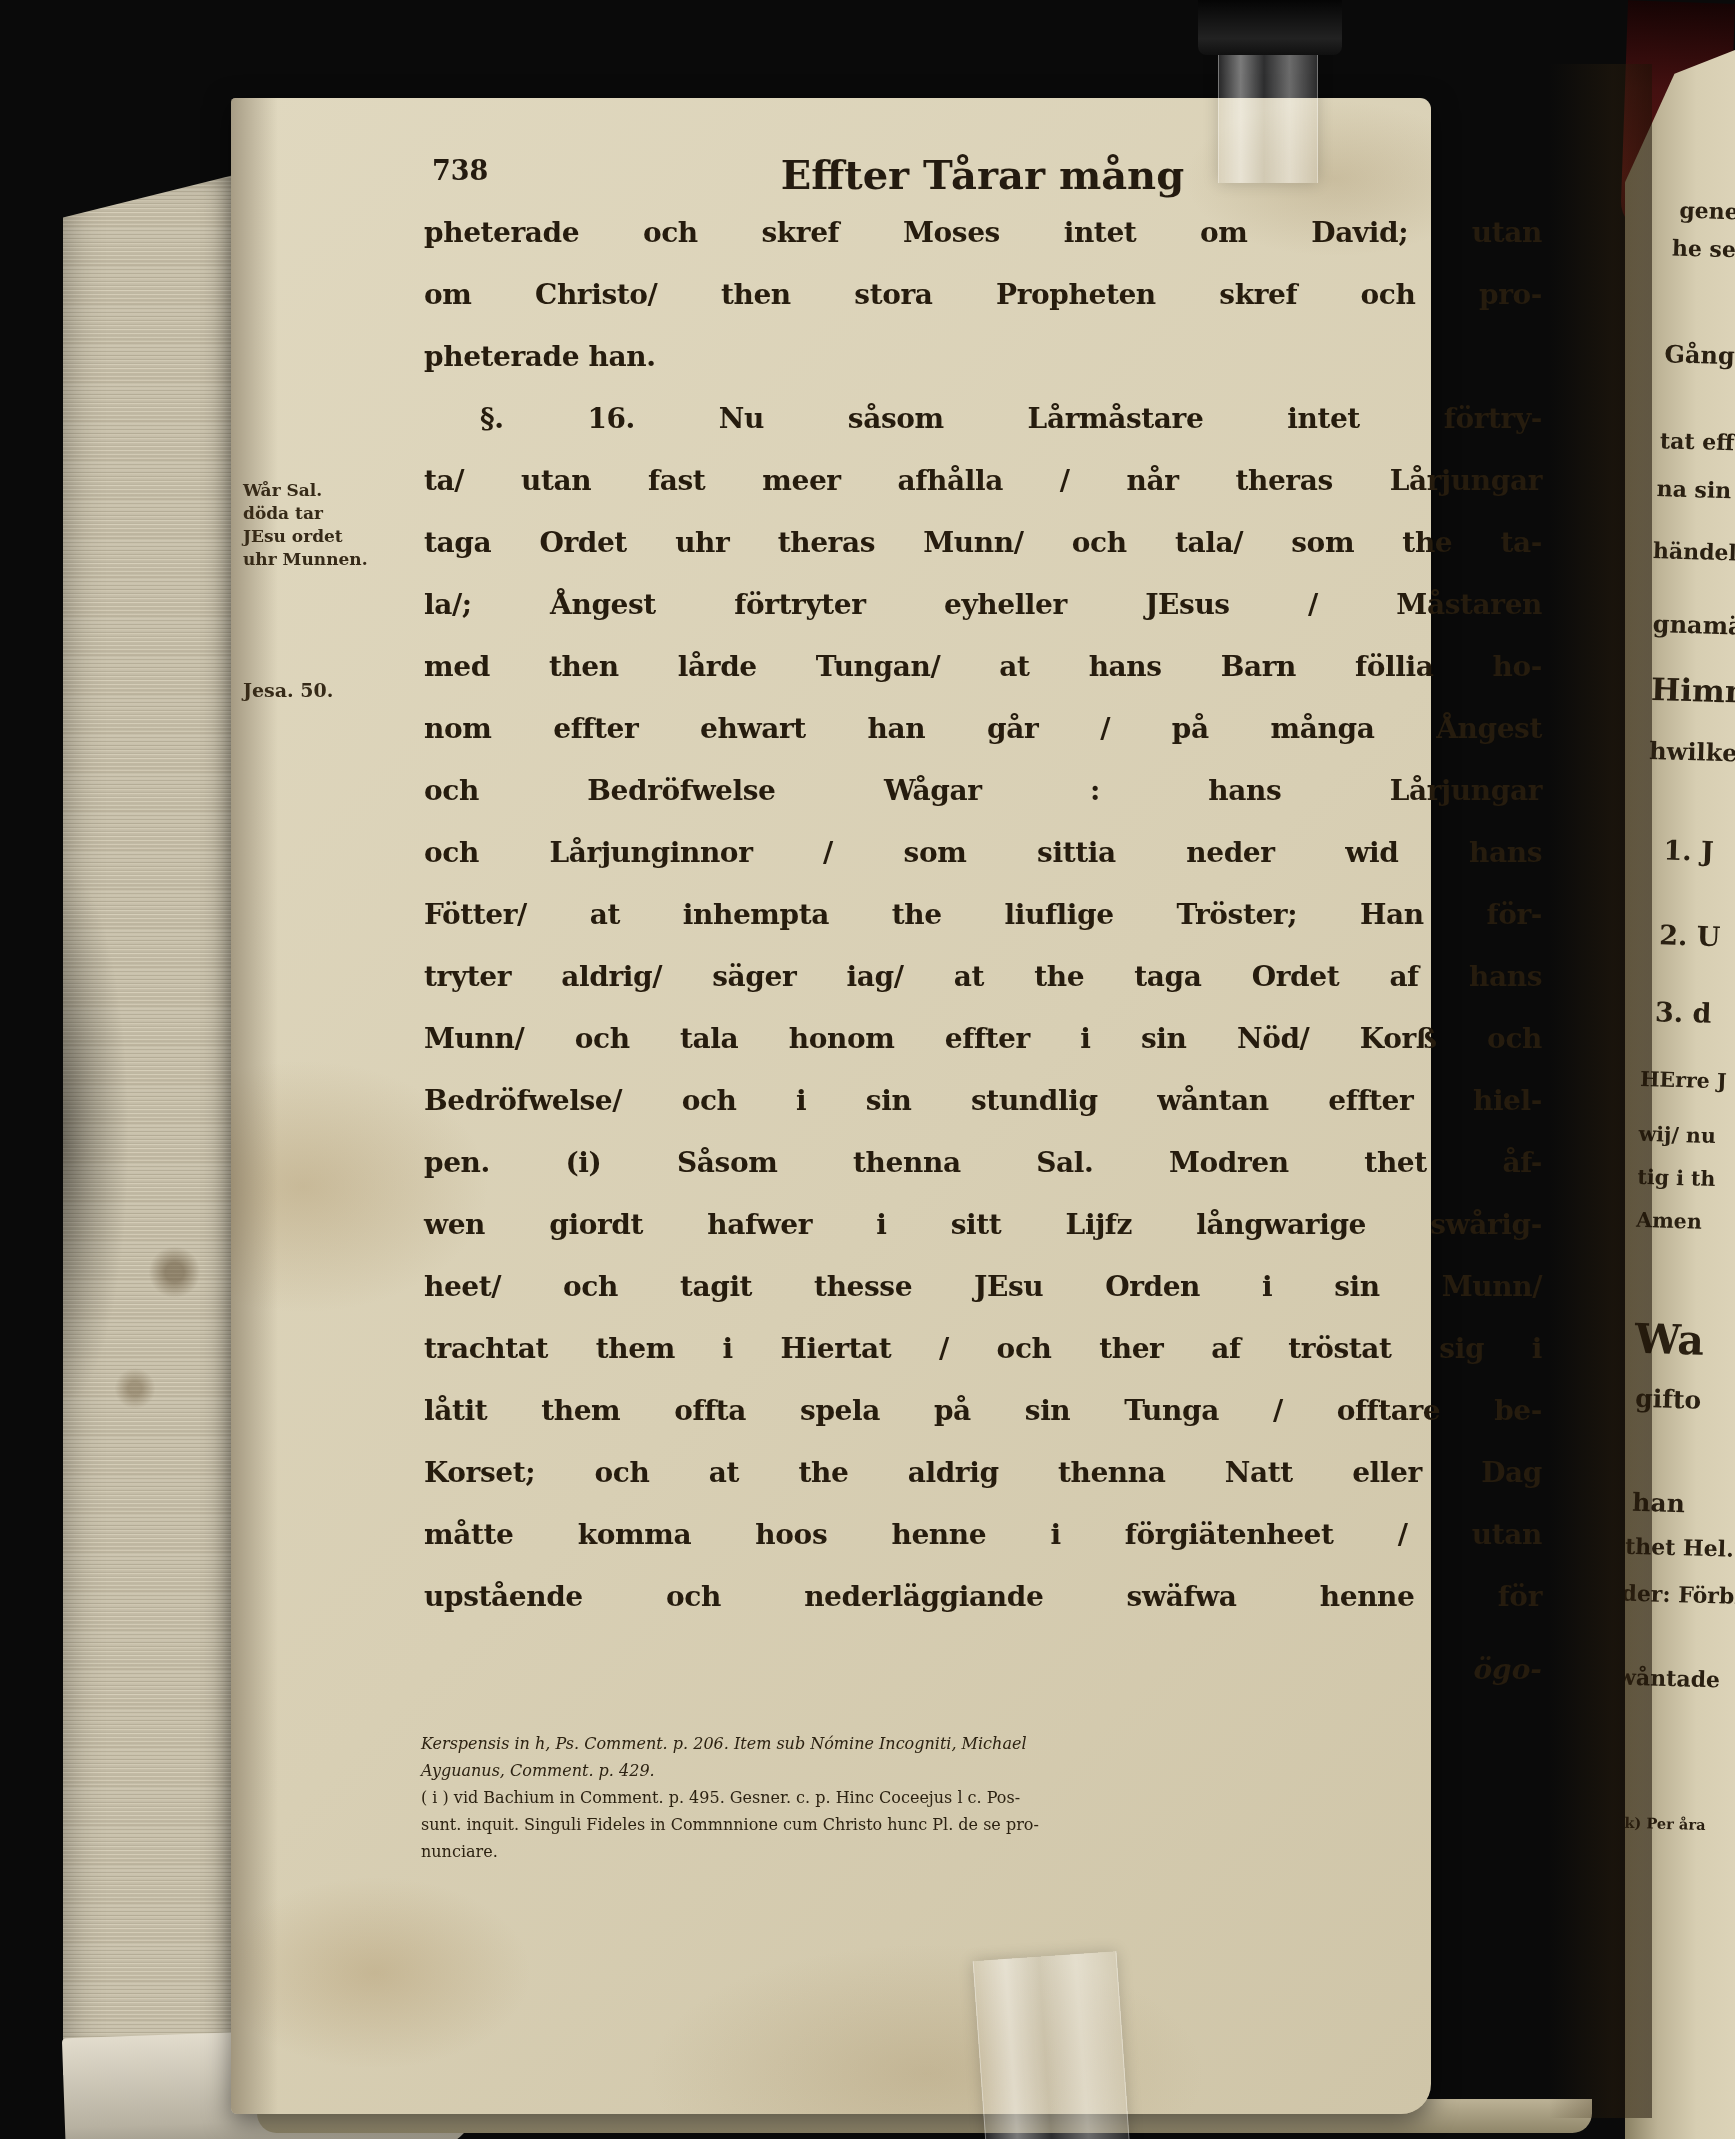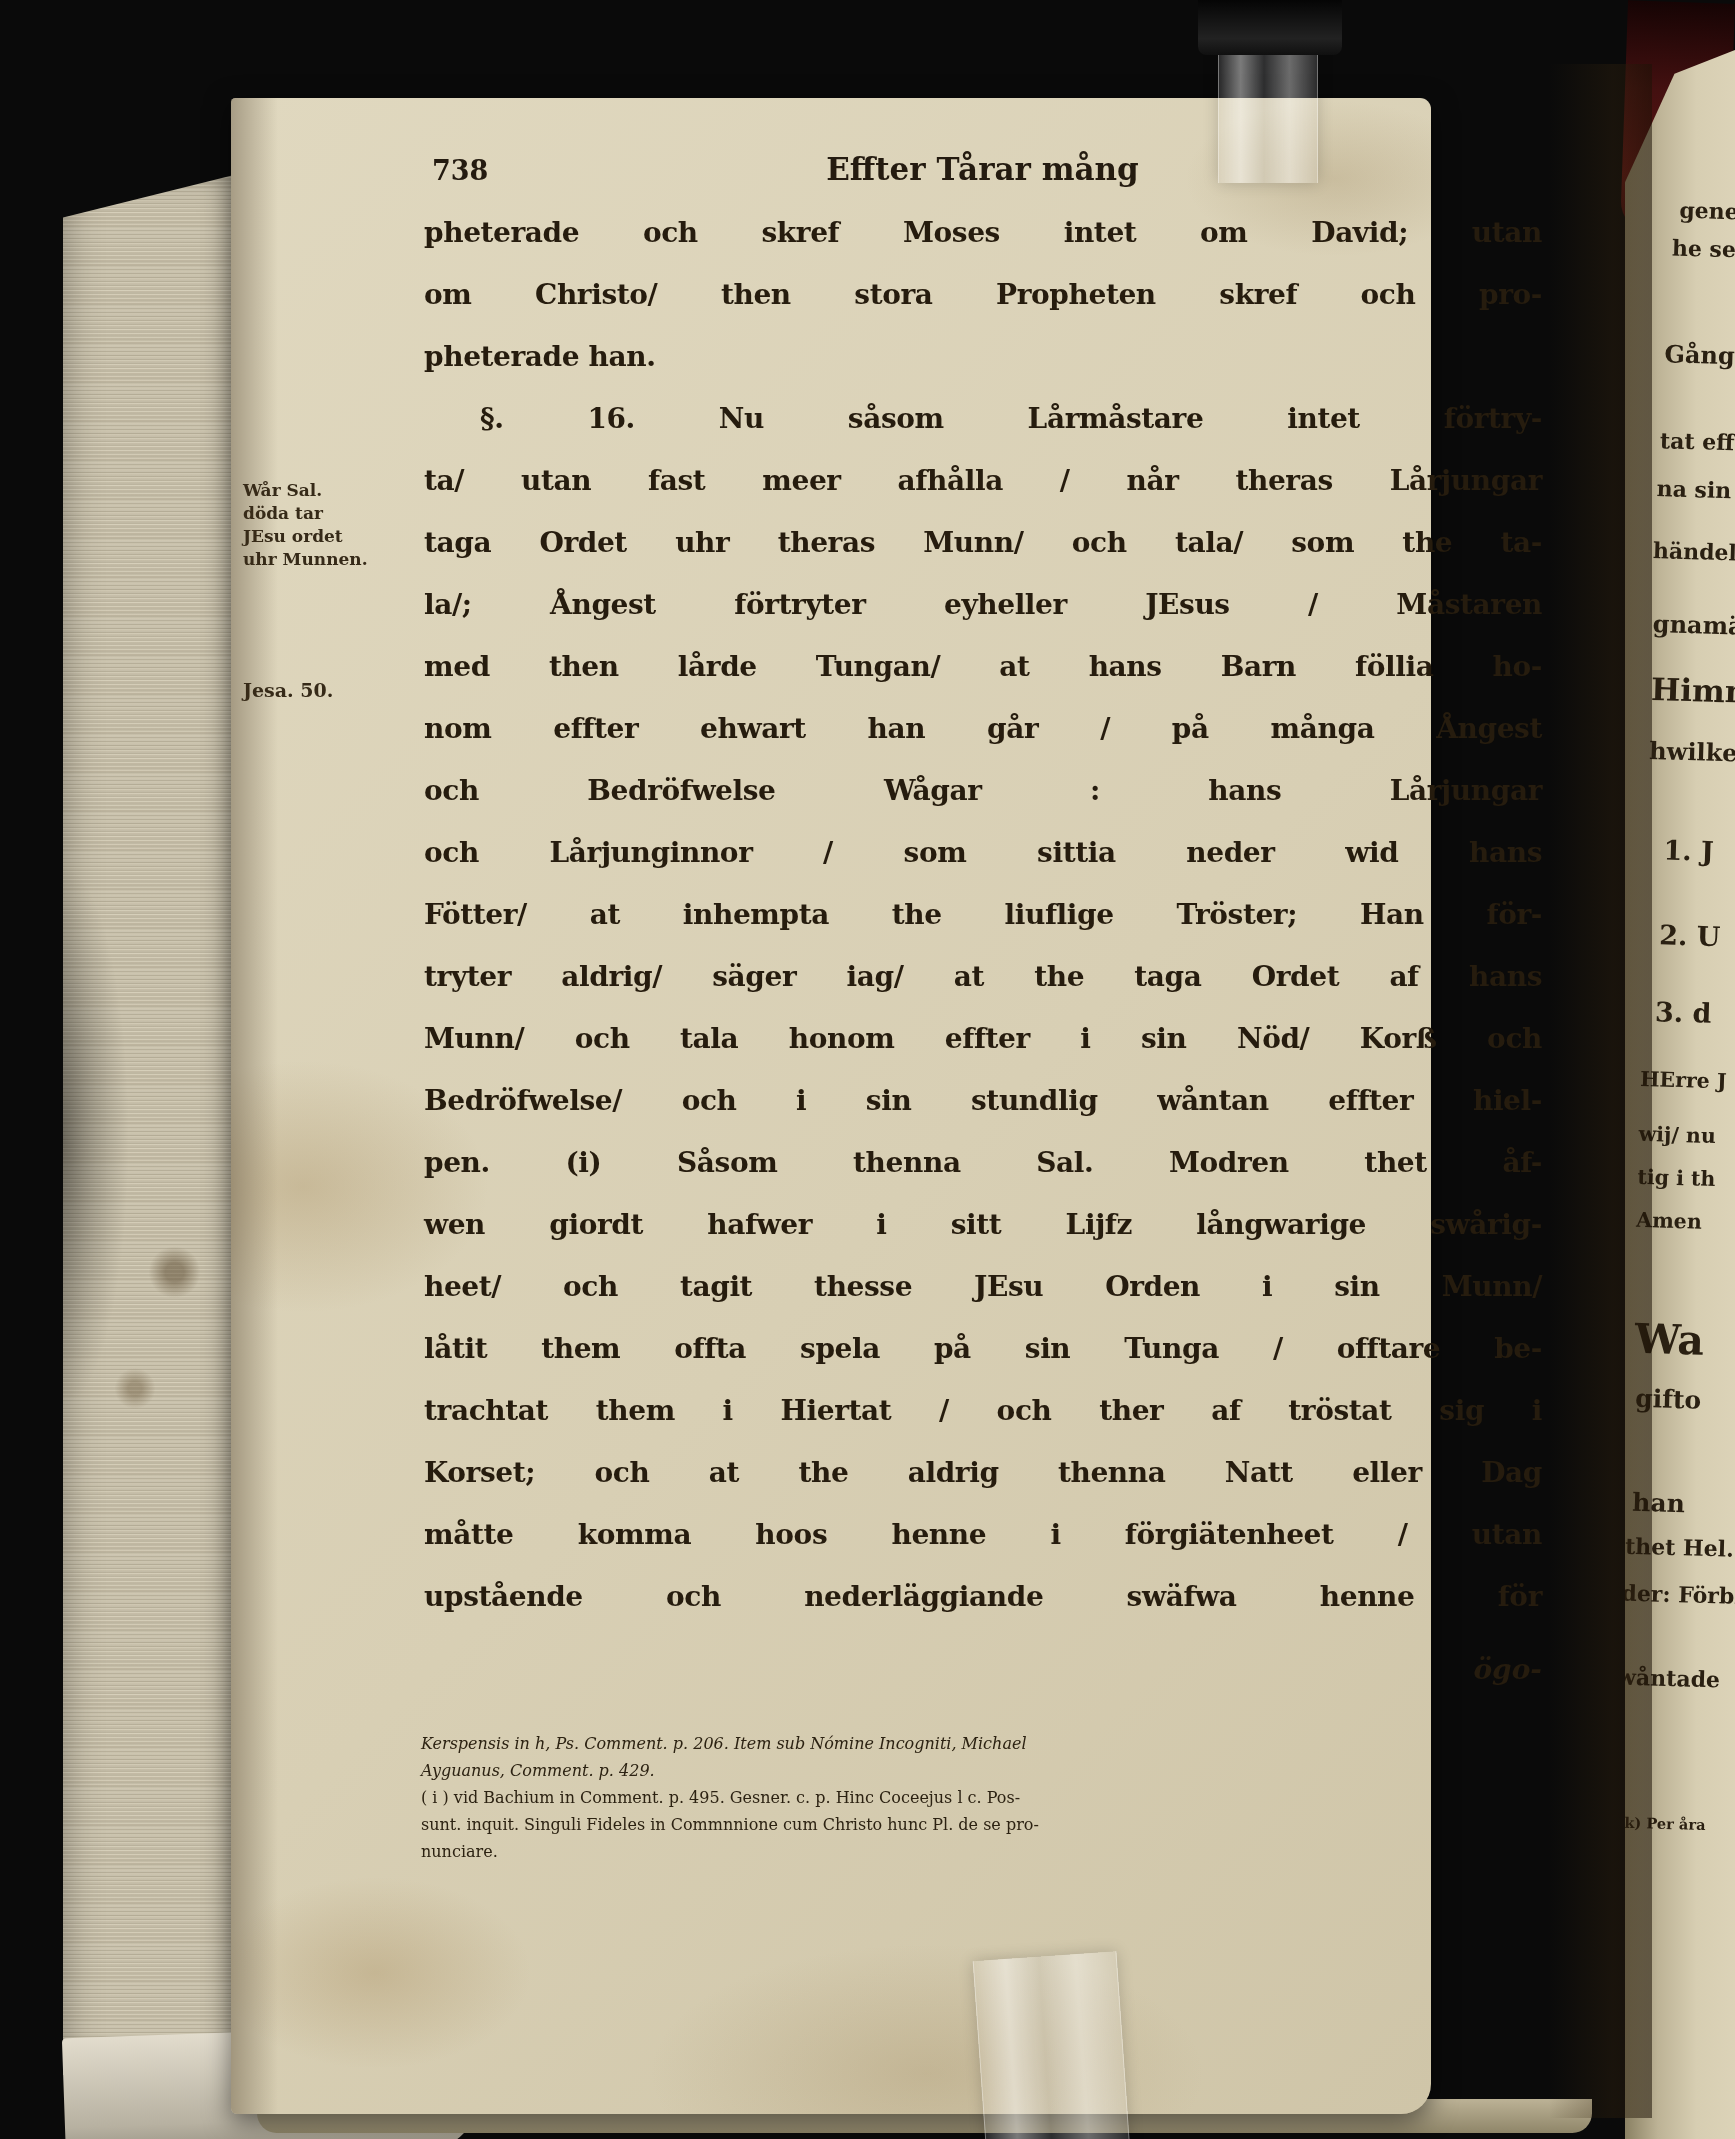--- a/index.html
+++ b/index.html
@@ -84,21 +84,21 @@
     background: linear-gradient(to right, rgba(50,35,15,0), rgba(50,35,15,0.38) 62%, rgba(28,18,6,0.55));
   }
 
   
   .page-number {
     position: absolute; left: 432px; top: 155px;
     font-size: 27px; font-weight: bold; color: #241b10;
   }
   .running-header {
     position: absolute; left: 424px; top: 151px; width: 1117px;
-    text-align: center; font-size: 31px; font-weight: bold; color: #241b10;
+    text-align: center; font-size: 40px; font-weight: bold; color: #241b10;
   }
   .body-block { position: absolute; left: 424px; top: 202px; width: 1118px; }
   .bl {
     height: 62px; line-height: 62px;
     font-size: 28px; font-weight: bold; color: #261c0e;
     letter-spacing: -0.4px;
     text-align: justify; text-align-last: justify;
   }
   .bl.left-last { text-align-last: left; }
   .bl.indent { text-indent: 56px; }
@@ -202,22 +202,22 @@
     <div class="bl">nom effter ehwart han går / på många Ångest</div>
     <div class="bl">och Bedröfwelse Wågar : hans Lårjungar</div>
     <div class="bl">och Lårjunginnor / som sittia neder wid hans</div>
     <div class="bl">Fötter/ at inhempta the liuflige Tröster; Han för-</div>
     <div class="bl">tryter aldrig/ säger iag/ at the taga Ordet af hans</div>
     <div class="bl">Munn/ och tala honom effter i sin Nöd/ Korß och</div>
     <div class="bl">Bedröfwelse/ och i sin stundlig wåntan effter hiel-</div>
     <div class="bl">pen. (i) Såsom thenna Sal. Modren thet åf-</div>
     <div class="bl">wen giordt hafwer i sitt Lijfz långwarige swårig-</div>
     <div class="bl">heet/ och tagit thesse JEsu Orden i sin Munn/</div>
+    <div class="bl">trachtat them i Hiertat / och ther af tröstat sig i</div>
     <div class="bl">låtit them offta spela på sin Tunga / offtare be-</div>
-    <div class="bl">trachtat them i Hiertat / och ther af tröstat sig i</div>
     <div class="bl">Korset; och at the aldrig thenna Natt eller Dag</div>
     <div class="bl">måtte komma hoos henne i förgiätenheet / utan</div>
     <div class="bl">upstående och nederläggiande swäfwa henne för</div>
   </div>
 
   <div class="catchword" style="left:193px;top:1555px;font-style:italic;">ögo-</div>
 
   <div class="footnotes" style="left:190px;top:1632px;">
     <div class="fn ital">Kerspensis in h, Ps. Comment. p. 206. Item sub Nómine Incogniti, Michael</div>
     <div class="fn ital">Ayguanus, Comment. p. 429.</div>

